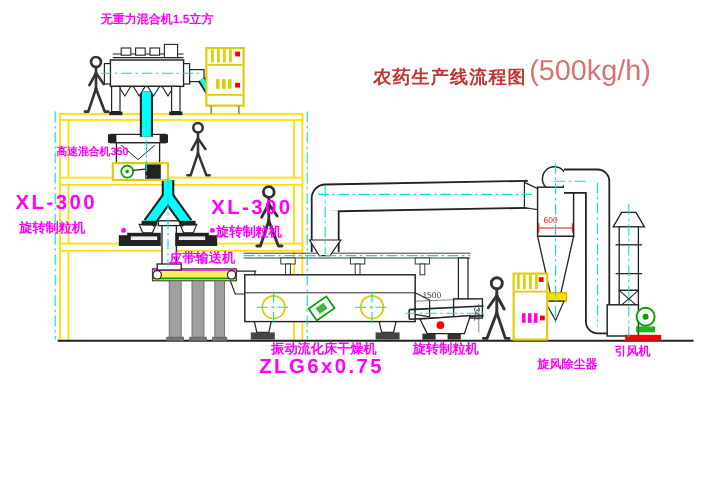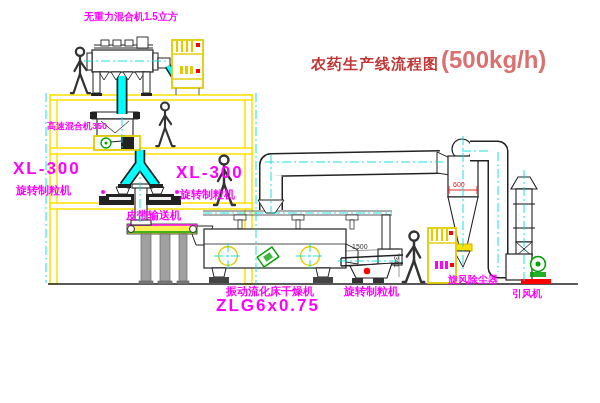--- a/index.html
+++ b/index.html
@@ -6,21 +6,21 @@
   #stage{position:relative;width:600px;height:403px;background:#ffffff;overflow:hidden;
          font-family:"Liberation Sans",sans-serif;}
   #stage svg{position:absolute;left:0;top:0;}
   .lbl{position:absolute;color:#ff00ff;font-weight:bold;white-space:nowrap;line-height:1;}
   .lbl-sm{font-size:11px;}
   .lbl-model{font-size:17px;font-weight:bold;letter-spacing:2px;}
   .dim{position:absolute;font-size:7px;color:#333;font-weight:normal;white-space:nowrap;line-height:1;}
   .dim-red{color:#ee1111;}
   #title{position:absolute;left:283px;top:46px;display:flex;align-items:flex-end;white-space:nowrap;margin-left:28px;}
   #title .zh{font-size:15px;font-weight:bold;color:#c23535;letter-spacing:1px;}
-  #title .cap{font-size:24px;font-weight:bold;color:#da7070;margin-left:2px;}
+  #title .cap{font-size:24px;font-weight:normal;color:#da7070;margin-left:2px;}
   .rot90{transform:rotate(90deg);transform-origin:left top;}
 </style>
 </head>
 <body>
 
 <div id="stage">
 
 <svg width="600" height="403" viewBox="0 0 600 403">
   <defs>
     <g id="person" stroke="#333" stroke-width="2.4" fill="none" stroke-linecap="round" stroke-linejoin="round">
@@ -292,27 +292,27 @@
 
   <div class="lbl lbl-sm" style="left:84px;top:12px;font-size:10px;">无重力混合机1.5立方</div>
   <div class="lbl lbl-sm" style="left:47px;top:104px;font-size:9px;margin-top:18px;">高速混合机350</div>
 
   <div class="lbl lbl-model" style="left:13px;top:160px;">XL-300</div>
   <div class="lbl lbl-sm" style="left:16px;top:185px;">旋转制粒机</div>
 
   <div class="lbl lbl-model" style="left:176px;top:164px;">XL-300</div>
   <div class="lbl lbl-sm" style="left:180px;top:189px;">旋转制粒机</div>
 
-  <div class="lbl lbl-sm" style="left:126px;top:210px;">皮带输送机</div>
+  <div class="lbl lbl-sm" style="left:141px;top:210px;">皮带输送机</div>
 
   <div class="lbl lbl-sm" style="left:226px;top:286px;">振动流化床干燥机</div>
   <div class="lbl lbl-model" style="left:216px;top:297px;">ZLG6x0.75</div>
 
   <div class="lbl lbl-sm" style="left:344px;top:286px;">旋转制粒机</div>
 
-  <div class="lbl lbl-sm" style="left:448px;top:275px;font-size:10px;">旋风除尘器</div>
+  <div class="lbl lbl-sm" style="left:448px;top:300px;font-size:10px;">旋风除尘器</div>
   <div class="lbl lbl-sm" style="left:512px;top:289px;font-size:10px;">引风机</div>
 
   <div class="dim dim-red" style="left:453px;top:181px;">600</div>
   <div class="dim" style="left:352px;top:243px;">1500</div>
   <div class="dim rot90" style="left:400px;top:256px;">341</div>
 
 </div>
 
 </body></html>

